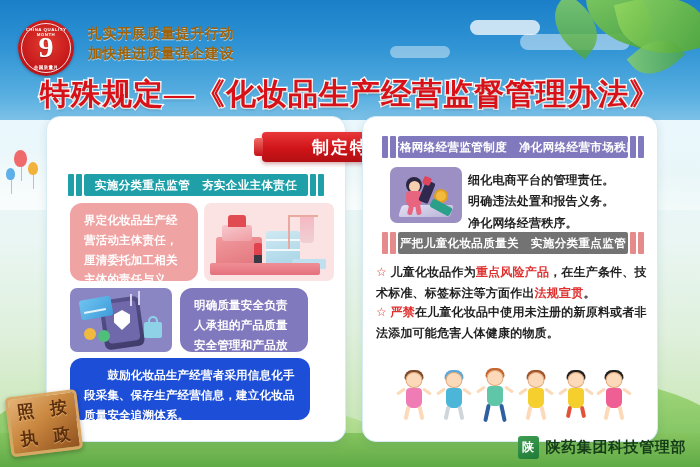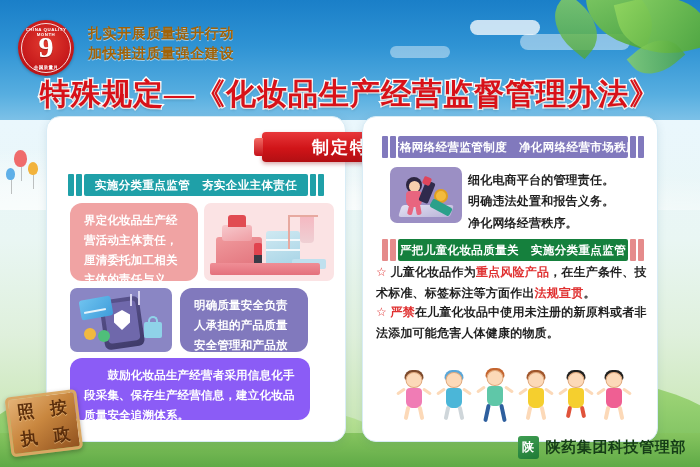--- a/index.html
+++ b/index.html
@@ -142,32 +142,32 @@
   .secbar .tick {
     position: absolute; top: 0; width: 6px; height: 22px; border-radius: 1px;
   }
   .secbar .tick.l1 { left: -16px; } .secbar .tick.l2 { left: -8px; }
   .secbar .tick.r1 { right: -8px; } .secbar .tick.r2 { right: -16px; }
 
   .bar-teal  { background: #1fa0a8; }
   .bar-teal  .tick { background: #1fa0a8; }
   .bar-purple{ background: #8179bd; }
   .bar-purple .tick { background: #8179bd; }
-  .bar-pink  { background: #15803d; margin-top: 7px; }
+  .bar-pink  { background: #737373; }
   .bar-pink  .tick { background: #e58b8b; }
 
   
   .card {
     position: absolute; border-radius: 12px; color: #ffffff;
     font-size: 11.5px; line-height: 1.72; padding: 8px 14px; font-weight: 700;
     letter-spacing: .2px;
   }
   .card-pink   { background: #f0a3a3; }
   .card-purple { background: #8179bd; }
-  .card-teal   { background: #8b5cf6; }
+  .card-teal   { background: #1d4ed8; }
 
   
   .illus { position: absolute; border-radius: 7px; overflow: hidden; }
   .illus-cosmetics { background: #fbe3e4; }
   .illus-phone     { background: #8a86c4; }
   .illus-ecom      { background: #9b8fc4; }
 
   
   .rtext {
     position: absolute; color: #1f1f1f; font-size: 12px; font-weight: 700;

